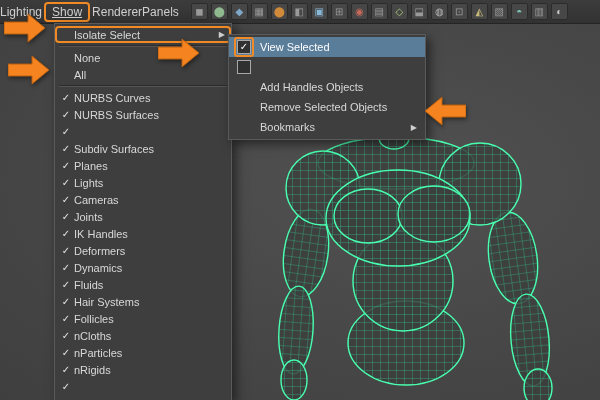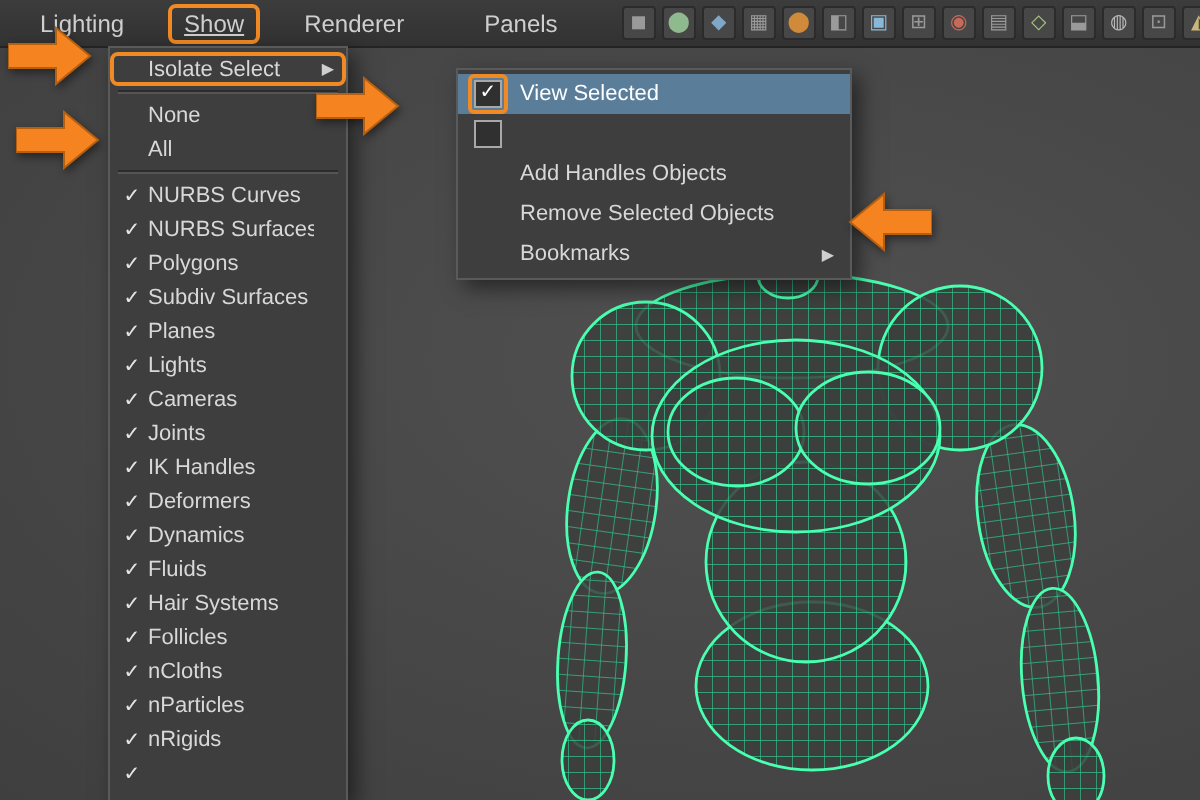--- a/index.html
+++ b/index.html
@@ -15,34 +15,34 @@
     background:radial-gradient(ellipse at 65% 45%, #515151 0%, #474747 55%, #3f3f3f 100%);
   }
   
   .menubar{
     position:absolute;top:0;left:0;right:0;height:23px;
     background:linear-gradient(#3c3c3c,#323232);
     border-bottom:1px solid #242424;
     display:flex;align-items:center;
     color:#cfcfcf;font-size:12px;z-index:6;
   }
-  .menu-label{padding:2px 20px;white-space:nowrap;cursor:default;}
+  .menu-label{padding:2px 0;white-space:nowrap;cursor:default;}
   .show-box{
     border:2px solid #f08a24;border-radius:4px;
     padding:0 6px;margin:0 2px;line-height:16px;text-decoration:underline;
   }
   .tbar{display:flex;align-items:center;gap:3px;margin-left:12px;}
   .ticon{
     width:15px;height:15px;font-size:10px;line-height:15px;text-align:center;
     background:#474747;border:1px solid #2b2b2b;border-radius:2px;color:#a8a8a8;
     overflow:hidden;
   }
   
   .menu-panel{
-    position:absolute;top:23px;left:54px;width:120px;bottom:0;
+    position:absolute;top:23px;left:54px;width:178px;bottom:0;
     background:#3e3e3e;border:1px solid #5a5a5a;border-bottom:none;
     box-shadow:4px 4px 10px rgba(0,0,0,.5);
     z-index:10;padding-top:2px;overflow:hidden;box-sizing:border-box;
   }
   .menu-row{
     height:17px;display:flex;align-items:center;
     font-size:11px;color:#d8d8d8;padding:0 6px 0 3px;position:relative;
     white-space:nowrap;cursor:default;
   }
   .menu-row .chk{width:16px;text-align:center;font-size:10px;color:#e6e6e6;flex:none;}
@@ -166,21 +166,20 @@
     <span class="lbl">NURBS Curves</span>
     <span class="sub"></span>
   </div>
     <div class="menu-row">
     <span class="chk">✓</span>
     <span class="lbl">NURBS Surfaces</span>
     <span class="sub"></span>
   </div>
     <div class="menu-row">
     <span class="chk">✓</span>
-    <span class="lbl">Polygons</span>
     <span class="sub"></span>
   </div>
     <div class="menu-row">
     <span class="chk">✓</span>
     <span class="lbl">Subdiv Surfaces</span>
     <span class="sub"></span>
   </div>
     <div class="menu-row">
     <span class="chk">✓</span>
     <span class="lbl">Planes</span>

